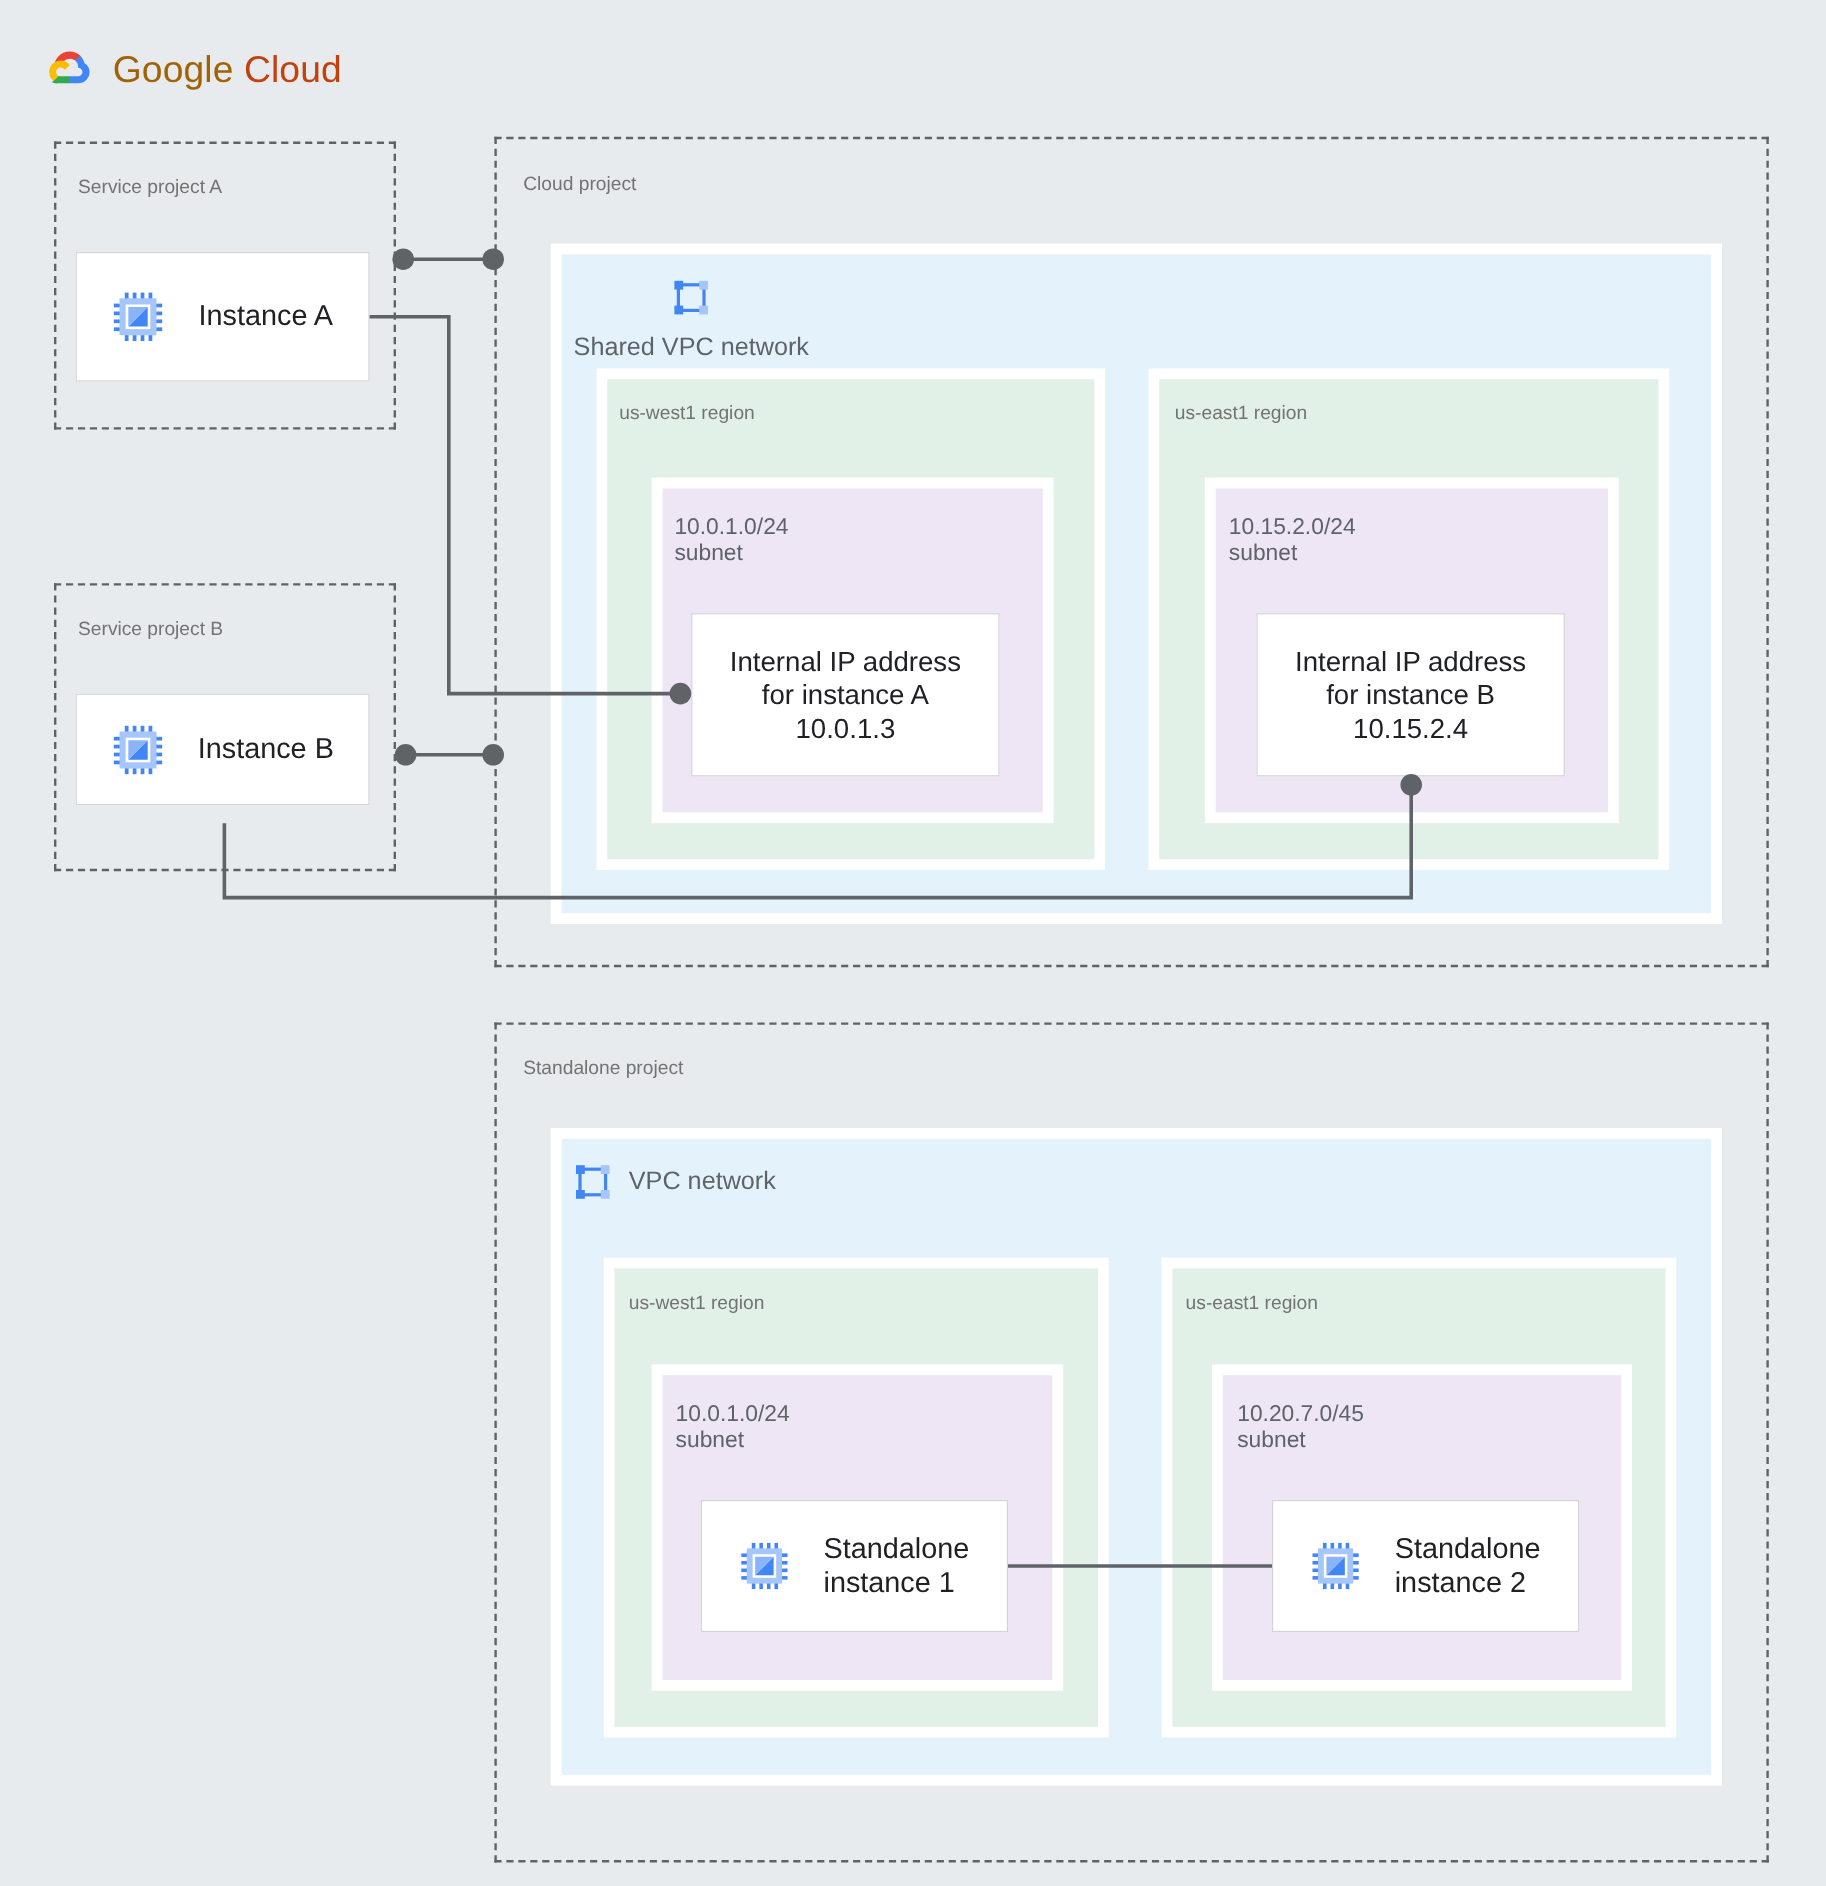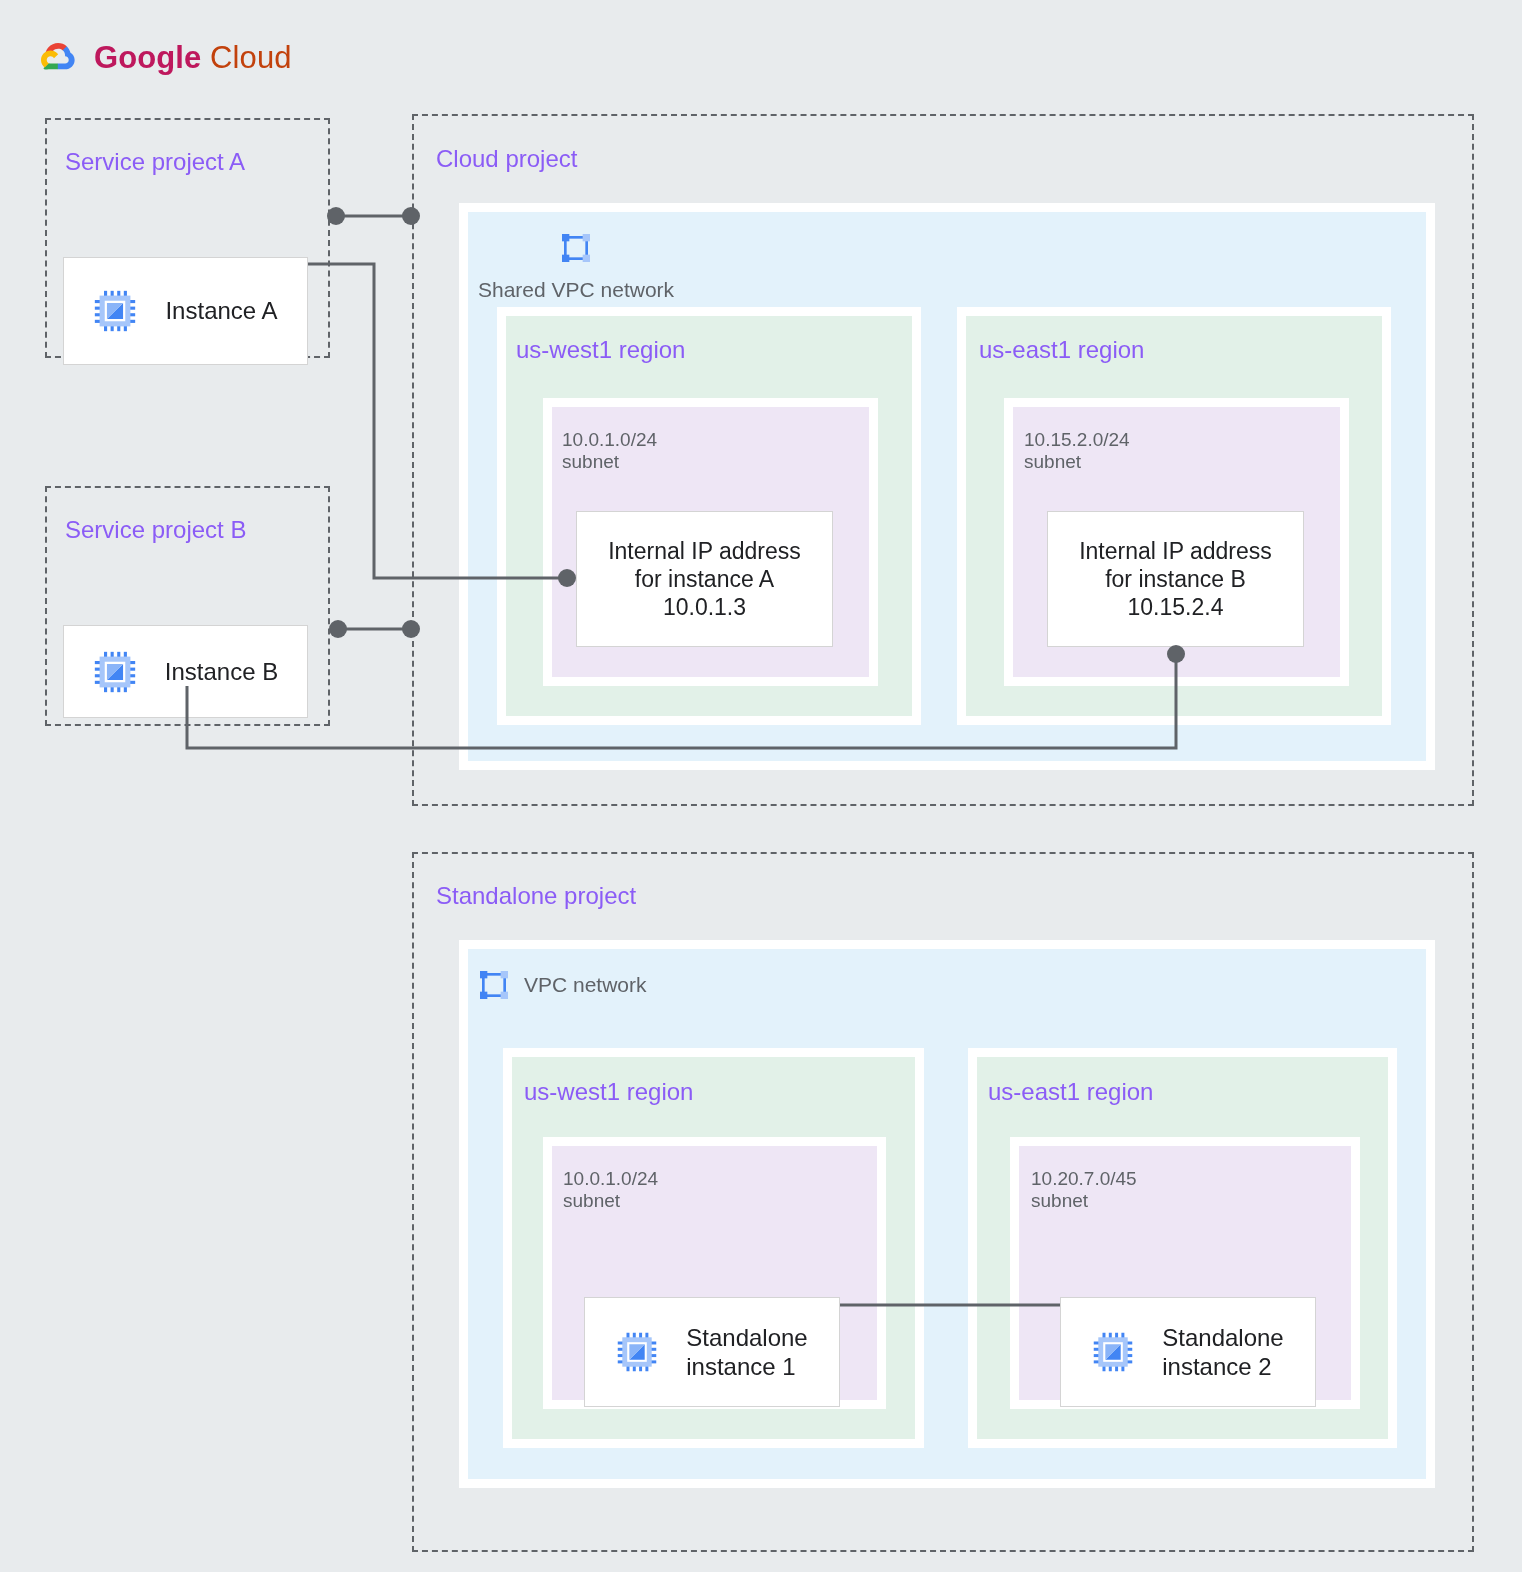--- a/index.html
+++ b/index.html
@@ -28,34 +28,34 @@
     align-items: center;
     gap: 14px;
   }
   .brand-logo { width: 44px; height: 40px; display: block; }
   .brand-text {
     font-size: 31px;
     letter-spacing: 0.1px;
     color: #5f6368;
     white-space: nowrap;
   }
-  .brand-text .g1 { font-weight: 700; color: #be185d; }
+  .brand-text .g1 { font-weight: 400; color: #a16207; }
   .brand-text .g2 { font-weight: 400; color: #c2410c; }
 
   
   .dashed-box {
     position: absolute;
     border: 2px dashed #5f6368;
     box-sizing: border-box;
     background: transparent;
   }
   .box-label {
     position: absolute;
-    font-size: 24px;
-    color: #8b5cf6;
+    font-size: 16px;
+    color: #737373;
     white-space: nowrap;
   }
 
   
   .vpc-box {
     position: absolute;
     box-sizing: border-box;
     background: #e3f2fb;
     border: 9px solid #ffffff;
   }
@@ -87,21 +87,20 @@
     line-height: 1.22;
     color: #202124;
     text-align: center;
     white-space: pre-line;
   }
   .inst-card {
     display: flex;
     align-items: center;
     justify-content: center;
     gap: 28px;
-    margin-top: 47px;
   }
   .inst-label {
     font-size: 24px;
     color: #202124;
     line-height: 1.22;
     white-space: pre-line;
   }
 
   
   .net-header {

